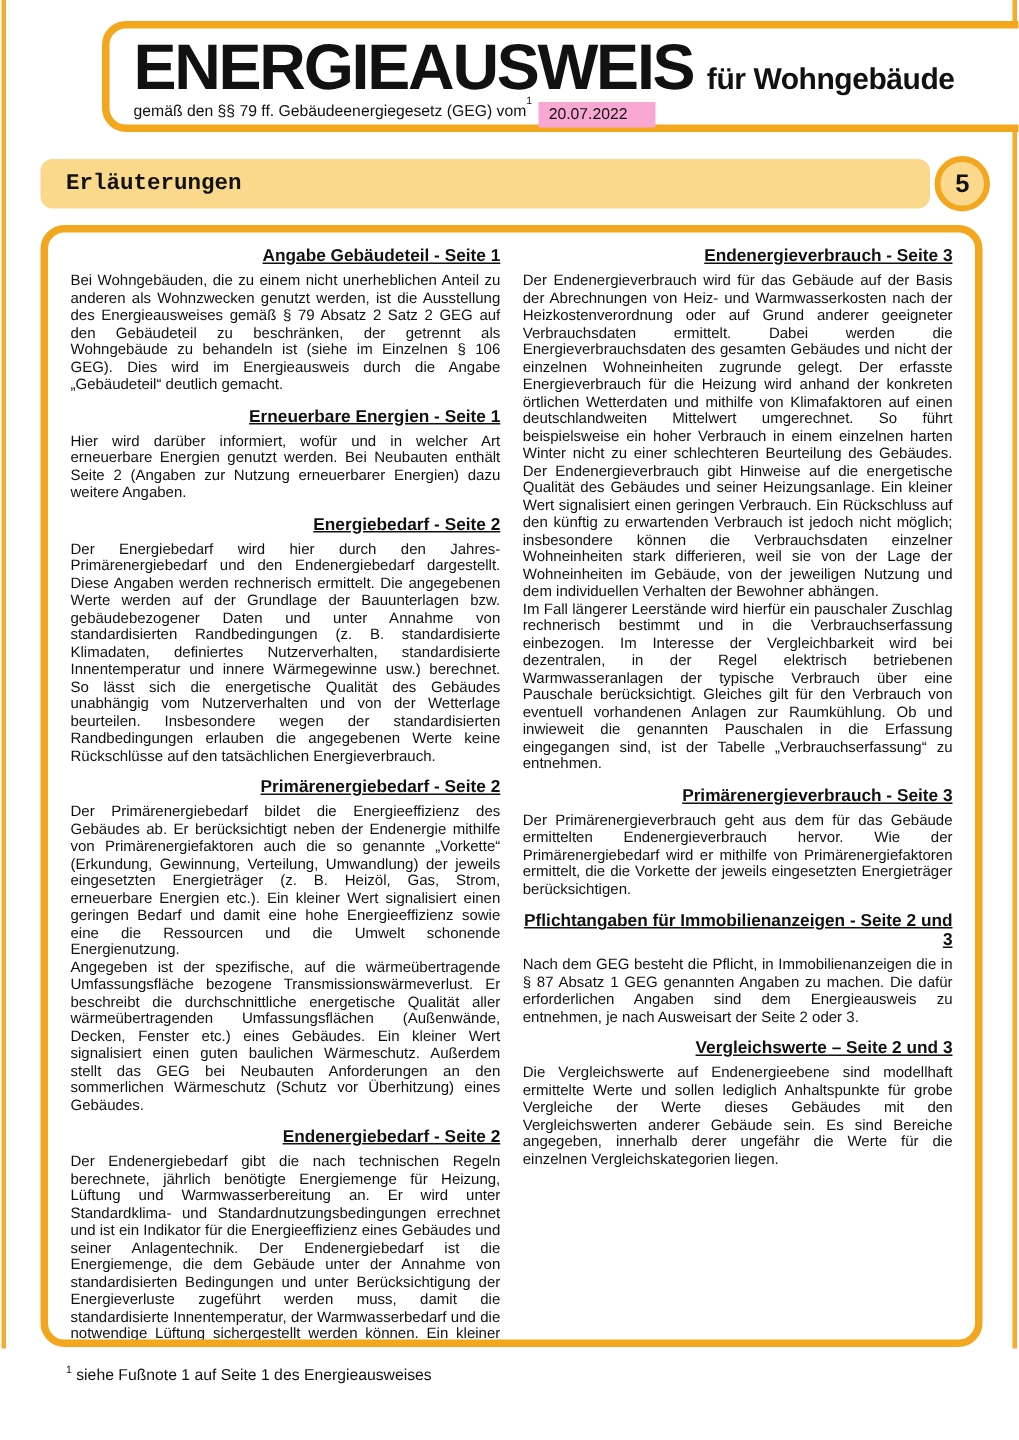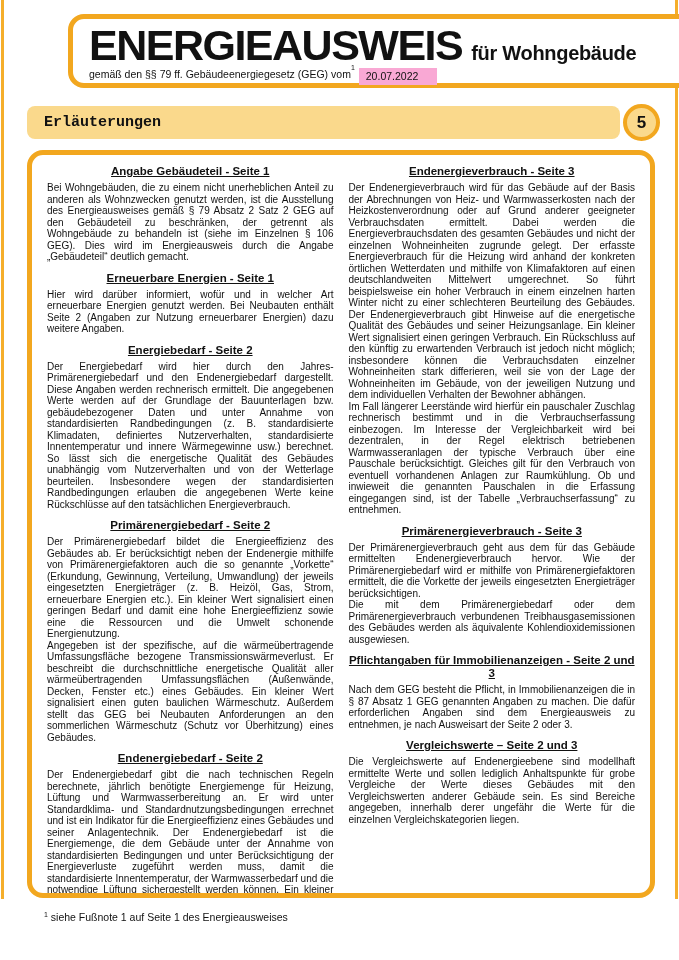--- a/index.html
+++ b/index.html
@@ -42,21 +42,21 @@
 
   .content-box{
     position:absolute;left:27px;top:150px;width:628px;height:748px;
     box-sizing:border-box;border:5px solid #F2A71F;border-radius:16px;
     background:#fff;padding:9px 15px 8px 15px;
     display:flex;gap:15px;overflow:hidden;
   }
   .col{flex:1;min-width:0;text-align:justify;font-size:10px;line-height:11.5px;hyphens:auto;}
   .sec-heading{
     font-size:11.5px;font-weight:bold;text-decoration:underline;
-    text-align:center;line-height:13px;margin:9px 0 4px 0;
+    text-align:right;line-height:13px;margin:9px 0 4px 0;
   }
   .sec:first-child .sec-heading{margin-top:1px;}
   .col p{margin:0;}
 
   .footnote{position:absolute;left:44px;top:911px;font-size:10.5px;line-height:13px;}
 </style>
 </head>
 <body>
 
 <div class="edge-line left"></div>
@@ -113,21 +113,20 @@
     <div class="sec">
       <div class="sec-heading">Endenergieverbrauch - Seite 3</div>
       <p>Der Endenergieverbrauch wird für das Gebäude auf der Basis der Abrechnungen von Heiz- und Warmwasserkosten nach der Heizkostenverordnung oder auf Grund anderer geeigneter Verbrauchsdaten ermittelt. Dabei werden die Energieverbrauchsdaten des gesamten Gebäudes und nicht der einzelnen Wohneinheiten zugrunde gelegt. Der erfasste Energieverbrauch für die Heizung wird anhand der konkreten örtlichen Wetterdaten und mithilfe von Klimafaktoren auf einen deutschlandweiten Mittelwert umgerechnet. So führt beispielsweise ein hoher Verbrauch in einem einzelnen harten Winter nicht zu einer schlechteren Beurteilung des Gebäudes. Der Endenergieverbrauch gibt Hinweise auf die energetische Qualität des Gebäudes und seiner Heizungsanlage. Ein kleiner Wert signalisiert einen geringen Verbrauch. Ein Rückschluss auf den künftig zu erwartenden Verbrauch ist jedoch nicht möglich; insbesondere können die Verbrauchsdaten einzelner Wohneinheiten stark differieren, weil sie von der Lage der Wohneinheiten im Gebäude, von der jeweiligen Nutzung und dem individuellen Verhalten der Bewohner abhängen.</p>
       <p>Im Fall längerer Leerstände wird hierfür ein pauschaler Zuschlag rechnerisch bestimmt und in die Verbrauchserfassung einbezogen. Im Interesse der Vergleichbarkeit wird bei dezentralen, in der Regel elektrisch betriebenen Warmwasseranlagen der typische Verbrauch über eine Pauschale berücksichtigt. Gleiches gilt für den Verbrauch von eventuell vorhandenen Anlagen zur Raumkühlung. Ob und inwieweit die genannten Pauschalen in die Erfassung eingegangen sind, ist der Tabelle „Verbrauchserfassung“ zu entnehmen.</p>
     </div>
     <div class="sec">
       <div class="sec-heading">Primärenergieverbrauch - Seite 3</div>
       <p>Der Primärenergieverbrauch geht aus dem für das Gebäude ermittelten Endenergieverbrauch hervor. Wie der Primärenergiebedarf wird er mithilfe von Primärenergiefaktoren ermittelt, die die Vorkette der jeweils eingesetzten Energieträger berücksichtigen.</p>
     </div>
     <div class="sec">
-      <p>Die mit dem Primärenergiebedarf oder dem Primärenergieverbrauch verbundenen Treibhausgasemissionen des Gebäudes werden als äquivalente Kohlendioxidemissionen ausgewiesen.</p>
     </div>
     <div class="sec">
       <div class="sec-heading">Pflichtangaben für Immobilienanzeigen - Seite 2 und 3</div>
       <p>Nach dem GEG besteht die Pflicht, in Immobilienanzeigen die in § 87 Absatz 1 GEG genannten Angaben zu machen. Die dafür erforderlichen Angaben sind dem Energieausweis zu entnehmen, je nach Ausweisart der Seite 2 oder 3.</p>
     </div>
     <div class="sec">
       <div class="sec-heading">Vergleichswerte – Seite 2 und 3</div>
       <p>Die Vergleichswerte auf Endenergieebene sind modellhaft ermittelte Werte und sollen lediglich Anhaltspunkte für grobe Vergleiche der Werte dieses Gebäudes mit den Vergleichswerten anderer Gebäude sein. Es sind Bereiche angegeben, innerhalb derer ungefähr die Werte für die einzelnen Vergleichskategorien liegen.</p>
     </div>
   </div>

